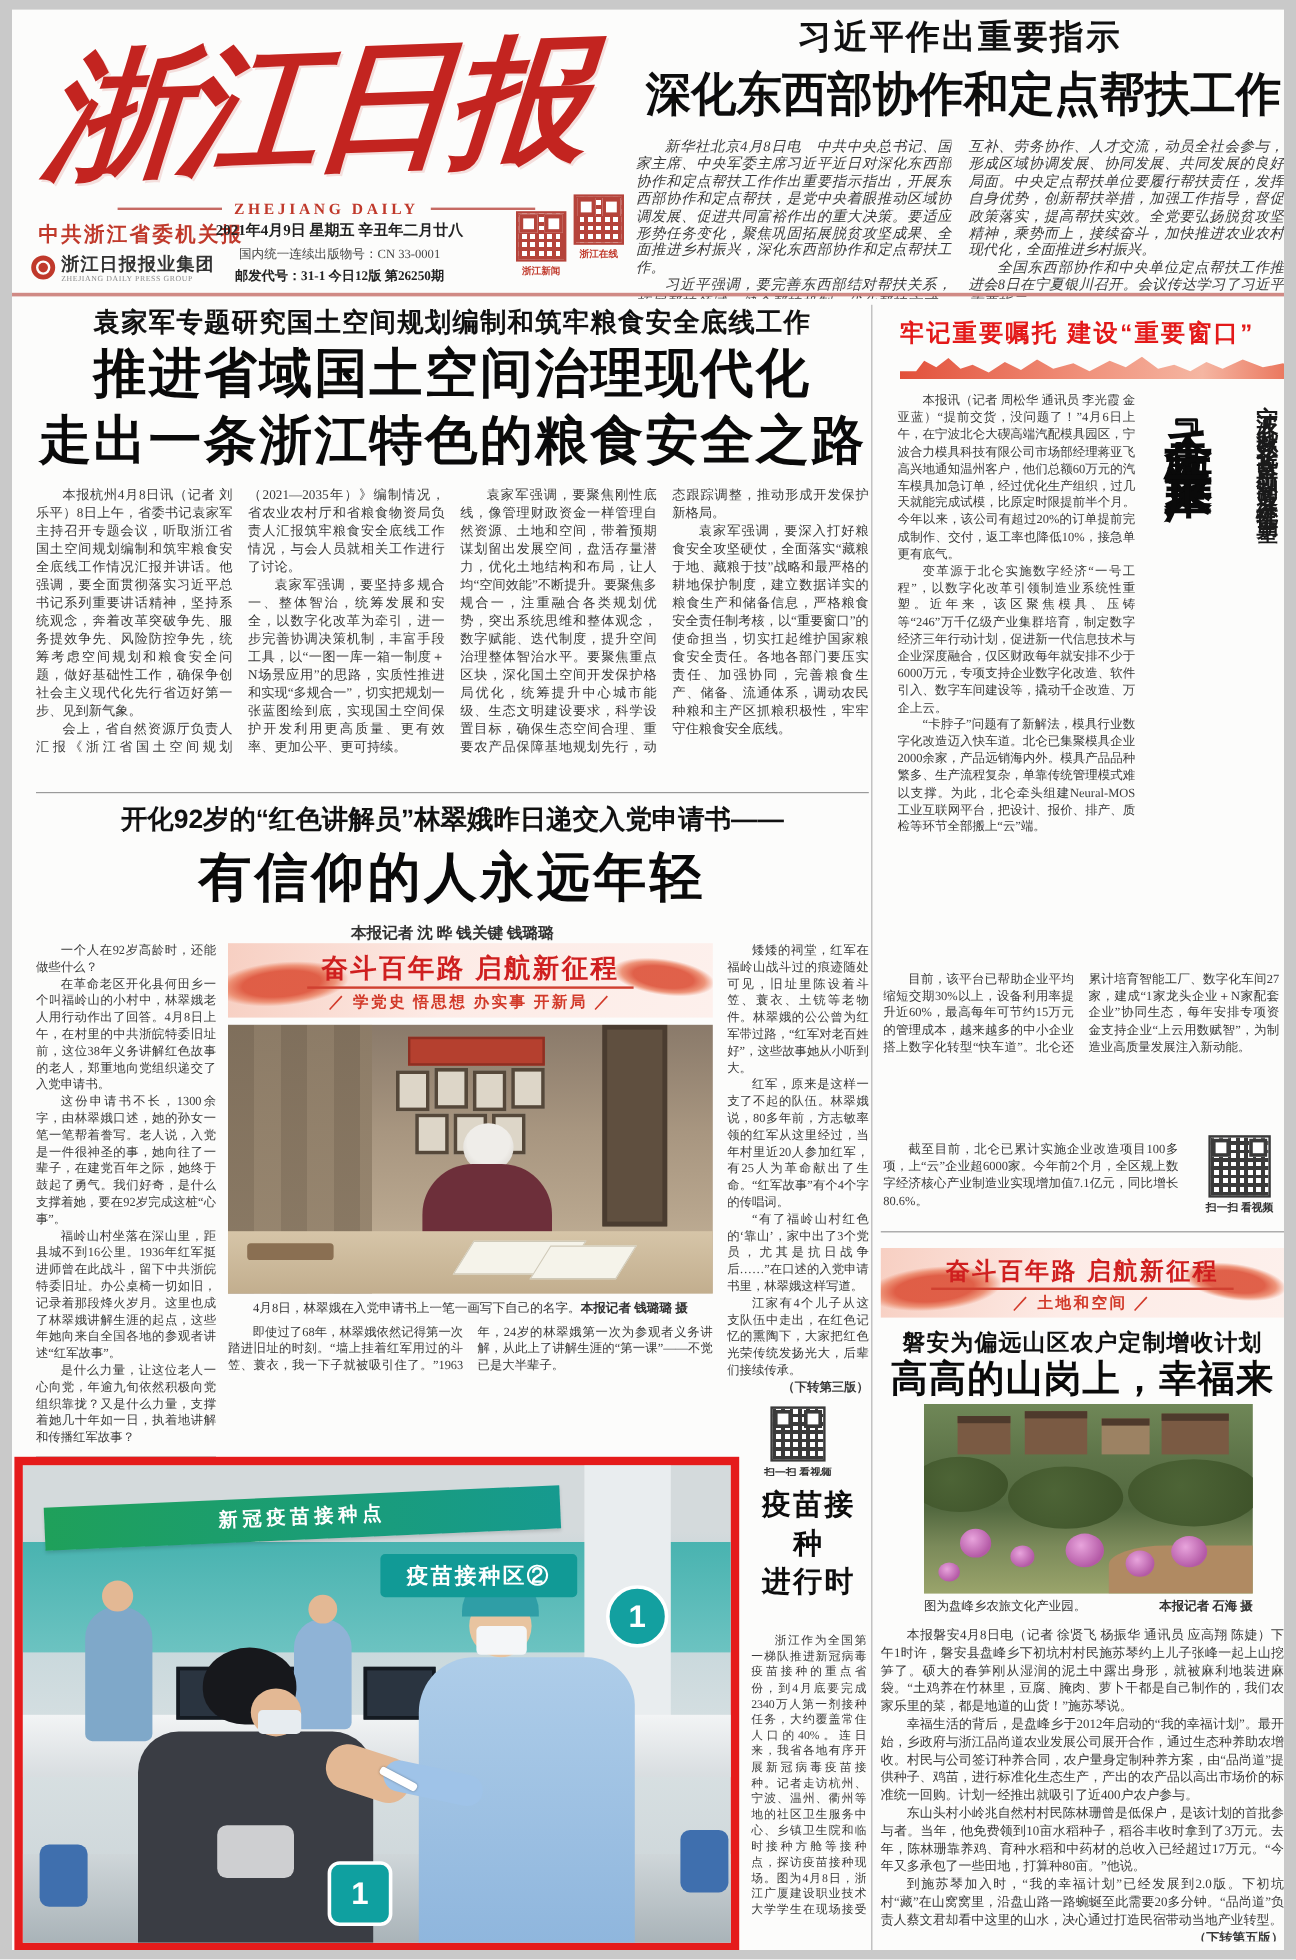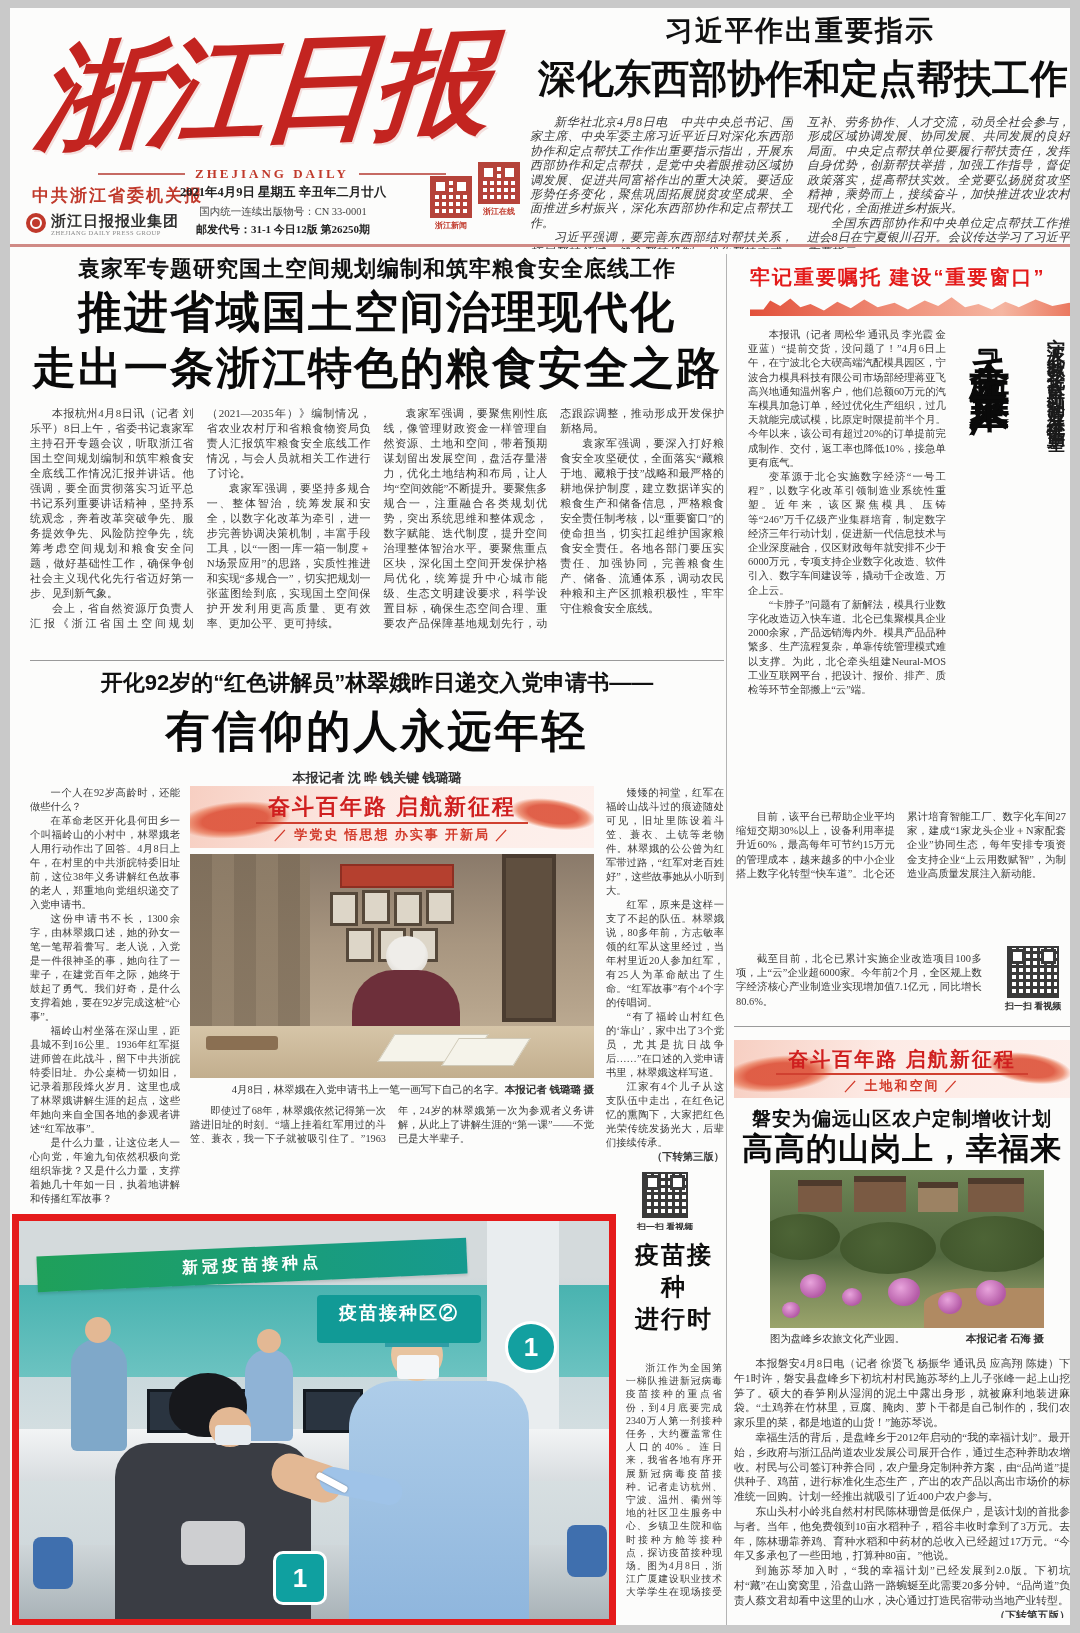--- a/index.html
+++ b/index.html
@@ -63,32 +63,32 @@
   .planks{position:absolute;left:0;top:0;width:120px;height:100%;background:repeating-linear-gradient(90deg,#7c6c58 0 22px,#8d7c66 22px 44px);opacity:.8;}
   .plaque{position:absolute;left:150px;top:10px;width:110px;height:20px;background:#b5402f;border:2px solid #8e2f22;}
   .pframe{position:absolute;width:22px;height:28px;background:#ddd6c8;border:3px solid #55483a;}
   .door{position:absolute;right:38px;top:0;width:46px;height:160px;background:#5f4f3f;border:4px solid #4a3c30;}
   .w-hair{position:absolute;left:196px;top:82px;width:42px;height:40px;border-radius:50%;background:radial-gradient(circle at 50% 40%,#efede9 55%,#cfcac2);}
   .w-body{position:absolute;left:162px;top:116px;width:108px;height:74px;background:#6d2f3a;border-radius:42px 42px 10px 10px;}
   .desk1{position:absolute;left:0;bottom:0;width:100%;height:52px;background:linear-gradient(#d6c5a8,#c2ae8e);}
   .paper{position:absolute;left:196px;bottom:16px;width:92px;height:26px;background:#f5f3ea;border:1px solid #cfc9b8;transform:skewX(-32deg);}
   .paper.p2{left:260px;bottom:12px;width:70px;}
   .bench{position:absolute;left:16px;bottom:28px;width:72px;height:14px;background:#8a6f52;border-radius:3px;}
-  .f-cap{margin-top:5px;display:flex;justify-content:flex-end;font-size:10.5px;color:#333;}
+  .f-cap{margin-top:5px;display:flex;justify-content:center;font-size:10.5px;color:#333;}
   .f-under{margin-top:7px;height:96px;column-count:2;column-gap:12px;font-size:10.3px;line-height:13.8px;overflow:hidden;}
   .f-right{left:576px;top:118px;width:118px;height:444px;font-size:10.3px;line-height:14px;overflow:hidden;}
   .f-scan{text-align:center;margin-top:8px;}
   .f-scan .qr{margin:0 auto;}
   .scan-cap{font-size:9px;font-weight:bold;color:#333;margin-top:2px;text-align:center;}
   
   .vx-photo{left:2px;top:1206px;width:604px;height:412px;border:7px solid #e51b1b;box-sizing:border-box;background:linear-gradient(180deg,#d4dadc 0 14%,#bfd3d8 24%,#d9e1e3 60%,#c8d1d5);overflow:hidden;}
   .vx-banner{position:absolute;left:18px;top:26px;width:430px;height:36px;transform:rotate(-2.5deg);background:linear-gradient(90deg,#1fa05a,#169a8f);color:#fff;font-weight:900;font-size:16px;letter-spacing:4px;line-height:36px;text-align:center;font-family:"Liberation Sans",sans-serif;box-shadow:0 2px 3px #0002;}
   .vx-wall{position:absolute;left:0;top:64px;width:100%;height:92px;background:linear-gradient(180deg,#49b3b0,#6cc3c1);}
   .vx-pillar{position:absolute;left:468px;top:0;width:72px;height:250px;background:#e9edef;}
-  .vx-zone{position:absolute;left:298px;top:74px;width:164px;height:48px;background:#119a96;border-radius:4px;color:#fff;font-weight:900;font-size:18px;line-height:36px;text-align:center;letter-spacing:2px;font-family:"Liberation Sans",sans-serif;z-index:3;}
+  .vx-zone{position:absolute;left:298px;top:74px;width:164px;height:36px;background:#119a96;border-radius:4px;color:#fff;font-weight:900;font-size:18px;line-height:36px;text-align:center;letter-spacing:2px;font-family:"Liberation Sans",sans-serif;z-index:3;}
   .vx-c1{position:absolute;left:486px;top:100px;width:46px;height:46px;border-radius:50%;background:#13a0a0;border:3px solid #fff;color:#fff;font-weight:900;font-size:26px;line-height:46px;text-align:center;z-index:3;font-family:"Liberation Sans",sans-serif;}
   .vx-desk{position:absolute;left:0;top:208px;width:100%;height:52px;background:linear-gradient(#f2f4f5,#d8dde0);}
   .mon{position:absolute;width:54px;height:38px;background:#2a3440;border:3px solid #141a21;top:168px;}
   .vx-floor{position:absolute;left:0;bottom:0;width:100%;height:74px;background:linear-gradient(#cfd6d9,#a9b3b8);}
   .fig{position:absolute;border-radius:26px 26px 6px 6px;}
   .head{position:absolute;border-radius:50%;background:#e3b894;}
   .vx-fs{position:absolute;left:254px;bottom:14px;width:48px;height:48px;background:#0fa0a0;border:3px solid #fff;border-radius:10px;color:#fff;font-weight:900;font-size:26px;line-height:48px;text-align:center;font-family:"Liberation Sans",sans-serif;z-index:4;}
   .chair{position:absolute;width:40px;height:52px;background:#3f6fae;border-radius:8px;bottom:30px;}
   .vx-side{left:616px;top:1165px;width:96px;height:408px;}
   .vx-title{font-size:24px;line-height:32px;font-weight:900;text-align:center;margin-top:66px;color:#0d0d0d;font-family:"Liberation Sans",sans-serif;letter-spacing:2px;}

